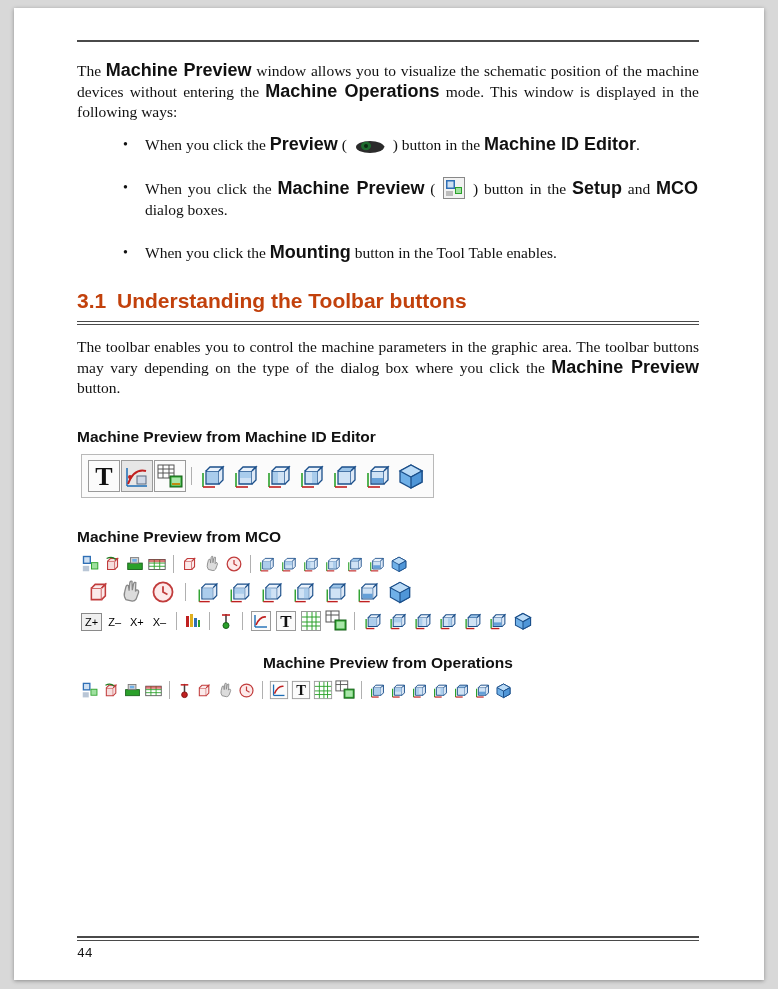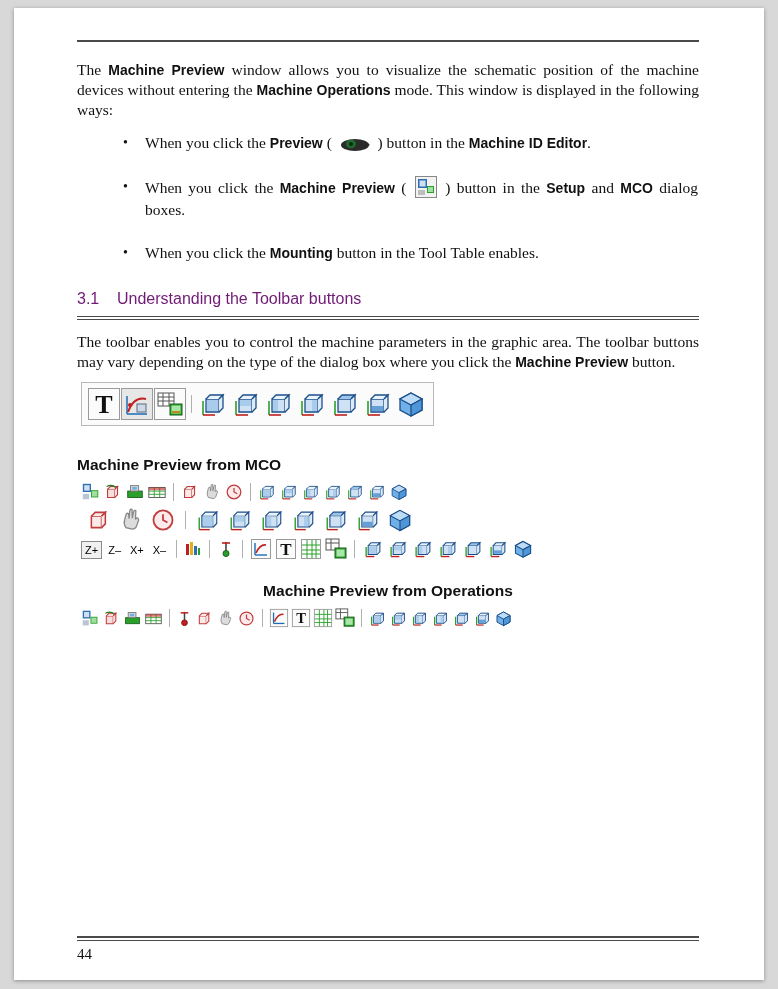--- a/index.html
+++ b/index.html
@@ -34,21 +34,21 @@
   p.body {
     font-family: "Liberation Serif", serif;
     font-size: 15.5px;
     line-height: 20px;
     color: #111;
     margin: 0 0 10px 0;
     text-align: justify;
   }
   p.body b, .b {
     font-family: "Liberation Sans", sans-serif;
-    font-size: 14px;
+    font-size: 18px;
     font-weight: bold;
   }
   ul.bullets {
     list-style: none;
     margin: 12px 0 0 0;
     padding: 0;
   }
   ul.bullets li {
     position: relative;
     font-family: "Liberation Serif", serif;
@@ -67,23 +67,23 @@
     font-size: 14px;
     color: #111;
   }
   .inline-icon {
     display: inline-block;
     vertical-align: -5px;
     margin: 0 2px;
   }
   h2.section {
     font-family: "Liberation Sans", sans-serif;
-    font-size: 16px;
-    font-weight: normal;
-    color: #701a75;
+    font-size: 21px;
+    font-weight: bold;
+    color: #c2410c;
     margin: 26px 0 8px 0;
   }
   h2.section .num { display: inline-block; width: 40px; }
   .rule-dbl {
     border-top: 1.5px solid #4a4a4a;
     border-bottom: 1px solid #4a4a4a;
     height: 2px;
     margin: 0 0 12px 0;
     width: 622px;
   }
@@ -125,22 +125,22 @@
     top: 928px;
     width: 622px;
     border-top: 2px solid #4a4a4a;
     border-bottom: 1px solid #4a4a4a;
     height: 2px;
   }
   .page-num {
     position: absolute;
     left: 63px;
     top: 938px;
-    font-family: Liberation Serif, serif;
-    font-size: 15px;
+    font-family: Liberation Mono, monospace;
+    font-size: 13px;
     color: #111;
   }
 </style>
 </head>
 <body>
 
 <div class="page">
   <div class="content">
 
     <div class="rule-top"></div>
@@ -175,20 +175,21 @@
 
     <h2 class="section">
       <span class="num">3.1</span><span>Understanding the Toolbar buttons</span>
     </h2>
     <div class="rule-dbl"></div>
 
     <p class="body">
       <span>The toolbar enables you to control the machine parameters in the graphic area. The toolbar buttons may vary depending on the type of the dialog box where you click the </span><b class="b">Machine Preview</b><span> button.</span>
     </p>
 
+    <h3 class="sub">Machine Preview from Machine ID Editor</h3>
     <div class="toolbar-row framed">
       <span class="ic">
           <svg width="32" height="32" viewBox="0 0 32 32">
             <rect x="0.5" y="0.5" width="31" height="31" fill="#fbfbfb" stroke="#9a9a9a"></rect>
             <text x="16" y="25" font-family="Liberation Serif, serif" font-size="26" font-weight="bold" text-anchor="middle" fill="#111">T</text>
           </svg>
         </span>
       <span class="ic">
           <svg width="32" height="32" viewBox="0 0 32 32">
             <rect x="0.5" y="0.5" width="31" height="31" fill="#e7e7e7" stroke="#9a9a9a"></rect>

